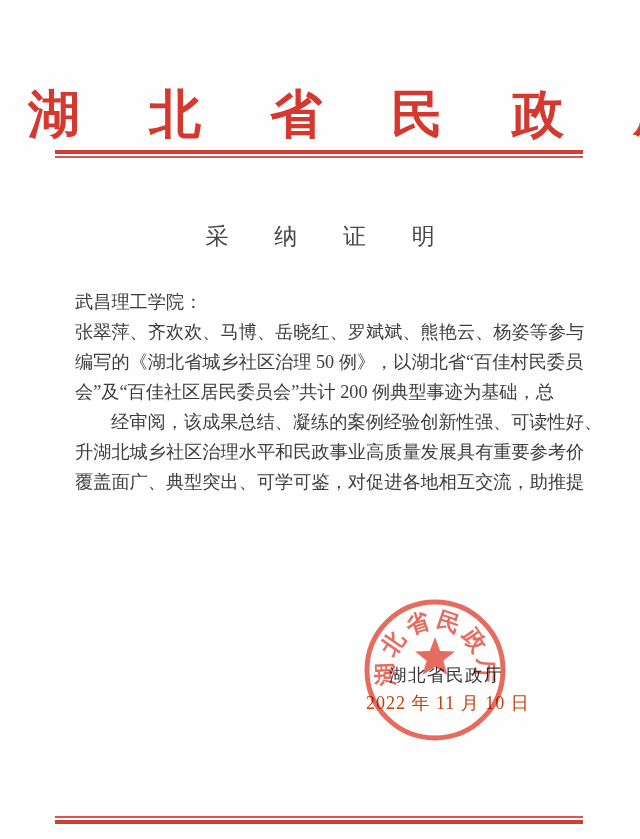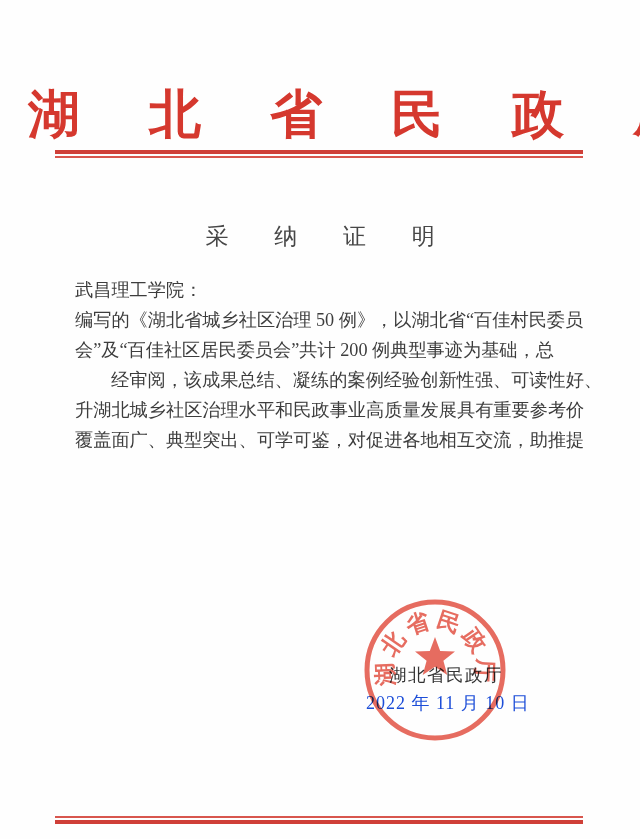--- a/index.html
+++ b/index.html
@@ -46,21 +46,21 @@
     text-align: center;
     font-size: 23px;
     color: #474747;
     letter-spacing: 20px;
     padding-left: 20px;
     white-space: nowrap;
   }
 
   .letter-body {
     position: absolute;
-    top: 275px;
+    top: 287px;
     left: 75px;
     width: 512px;
     font-size: 18.2px;
     line-height: 30px;
     color: #3d3d3d;
   }
   .letter-body .line { white-space: nowrap; }
   .letter-body .line.indent { text-indent: 36px; }
 
   .signature {
@@ -71,21 +71,21 @@
     letter-spacing: 1.5px;
     color: #333333;
     white-space: nowrap;
   }
   .sign-date {
     position: absolute;
     top: 691px;
     left: 366px;
     font-size: 18px;
     letter-spacing: 1px;
-    color: #1d4ed8;
+    color: #c2410c;
     white-space: nowrap;
   }
 
   .seal {
     position: absolute;
     top: 597px;
     left: 362px;
     width: 148px;
     height: 148px;
     mix-blend-mode: multiply;
@@ -111,20 +111,21 @@
   <div class="rule rule-top">
     <div class="thick"></div>
     <div class="gap"></div>
     <div class="thin"></div>
   </div>
 
   <div class="doc-title">采 纳 证 明</div>
 
   <div class="letter-body" id="letter-body">
       <div class="line">武昌理工学院：</div>
+      <div class="line">张翠萍、齐欢欢、马博、岳晓红、罗斌斌、熊艳云、杨姿等参与</div>
       <div class="line">编写的《湖北省城乡社区治理 50 例》，以湖北省“百佳村民委员</div>
       <div class="line">会”及“百佳社区居民委员会”共计 200 例典型事迹为基础，总</div>
       <div class="line indent">经审阅，该成果总结、凝练的案例经验创新性强、可读性好、</div>
       <div class="line">升湖北城乡社区治理水平和民政事业高质量发展具有重要参考价</div>
       <div class="line">覆盖面广、典型突出、可学可鉴，对促进各地相互交流，助推提</div>
     </div>
 
   <div class="signature">湖北省民政厅</div>
 
   <div class="sign-date">2022 年 11 月 10 日</div>

